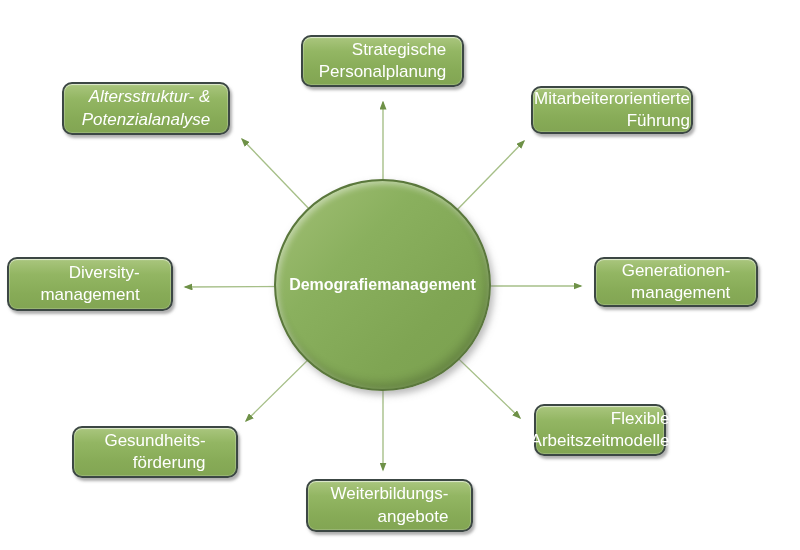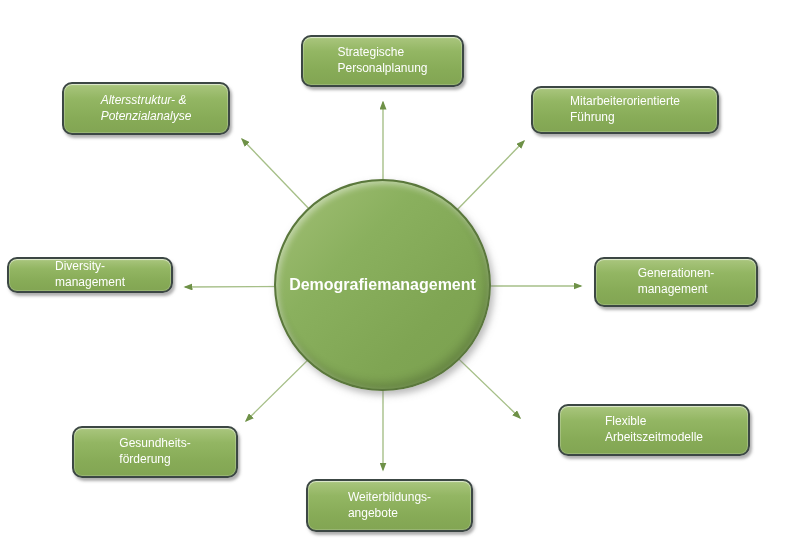--- a/index.html
+++ b/index.html
@@ -23,39 +23,39 @@
   svg.arrows line {
     stroke: var(--arrow_line, #a6bf88);
     stroke-width: 1.4;
   }
   .node {
     position: absolute;
     box-sizing: border-box;
     display: flex;
     align-items: center;
     justify-content: center;
-    text-align: left;
+    text-align: right;
     white-space: pre-line;
     color: var(--text, #ffffff);
-    font-size: 12px;
+    font-size: 17px;
     line-height: 1.32;
     border: 2px solid var(--node_border, #3c4744);
     border-radius: 10px;
     background: linear-gradient(180deg, #aac67e 0%, #93b663 30%, #87ab57 70%, #82a553 100%);
     box-shadow: 2px 3px 3px rgba(110,110,110,0.55),
                 inset 0 1px 1px rgba(255,255,255,0.55),
                 inset 0 0 0 1px rgba(255,255,255,0.18);
   }
   #node-top          { left: 301px; top: 35px;  width: 163px; height: 52px; }
-  #node-top-right    { left: 531px; top: 86px;  width: 188px; height: 48px; }
+  #node-top-right    { left: 531px; top: 86px;  width: 162px; height: 48px; }
   #node-right        { left: 594px; top: 257px; width: 164px; height: 50px; }
-  #node-bottom-right { left: 534px; top: 404px; width: 192px; height: 52px; margin-left: 24px; }
+  #node-bottom-right { left: 534px; top: 404px; width: 132px; height: 52px; }
   #node-bottom       { left: 306px; top: 479px; width: 167px; height: 53px; }
   #node-bottom-left  { left: 72px;  top: 426px; width: 166px; height: 52px; }
-  #node-left         { left: 7px;   top: 257px; width: 166px; height: 36px; }
+  #node-left         { left: 7px;   top: 257px; width: 166px; height: 54px; }
   #node-top-left     { left: 62px;  top: 82px;  width: 168px; height: 53px; font-style: italic; }
   .center-circle {
     position: absolute;
     left: 274px; top: 179px;
     width: 217px; height: 212px;
     box-sizing: border-box;
     border-radius: 50%;
     display: flex;
     align-items: center;
     justify-content: center;

